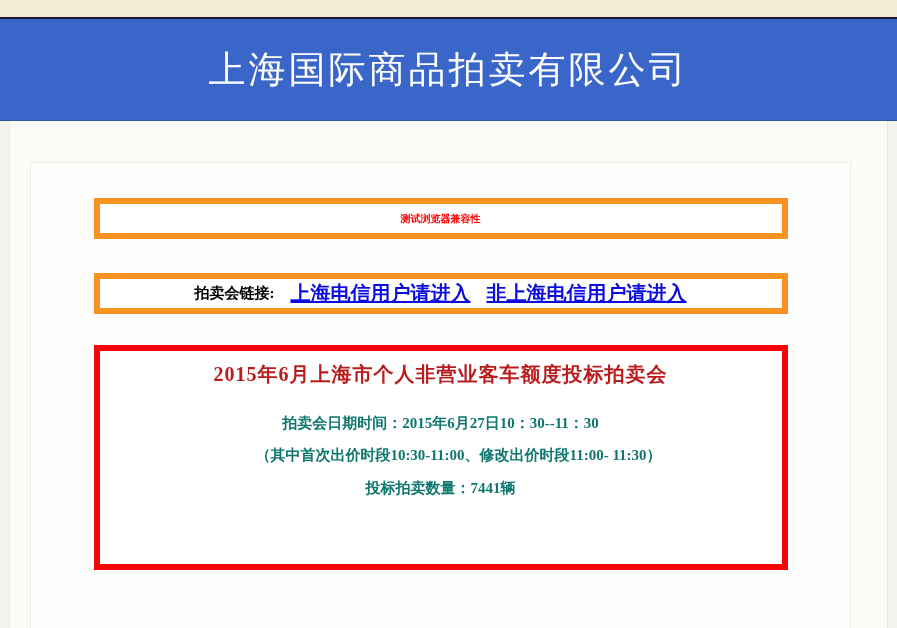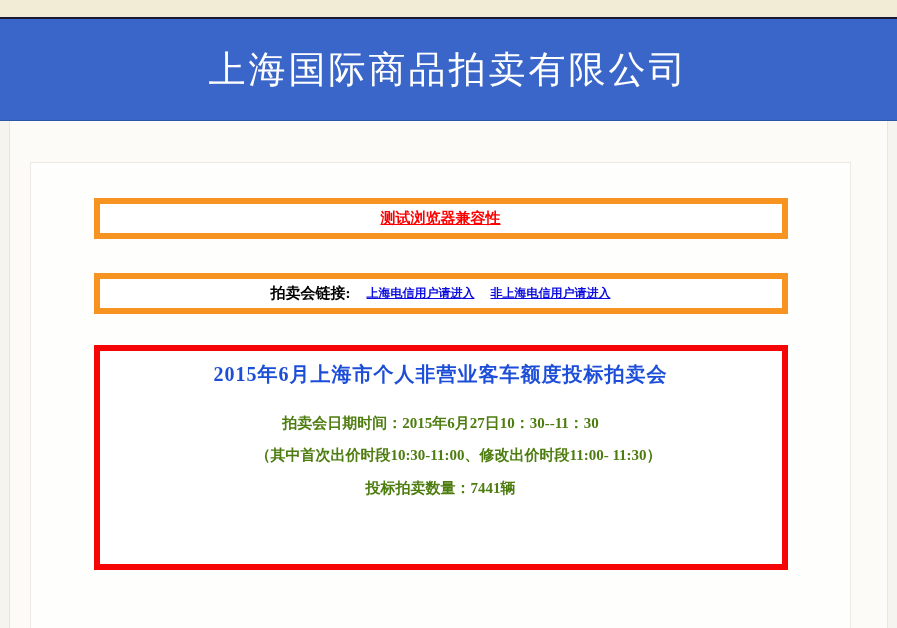--- a/index.html
+++ b/index.html
@@ -48,35 +48,34 @@
   .obox-first { margin-top:0; }
   .gap-35 { margin-top:35px; }
 
   .redbox {
     margin-top:31px; height:225px; border:6px solid #F50505;
     text-align:center;
   }
 
   a.link-red, a.link-blue { cursor:pointer; }
   .link-red {
-    color:#FF0000; font-weight:bold; font-size:15px;
-    text-decoration:underline;
+    color:#FF0000; font-weight:bold; font-size:10px;
   }
   .link-blue {
-    color:#0B0BE0; font-weight:bold; font-size:12px;
+    color:#0B0BE0; font-weight:bold; font-size:20px;
     text-decoration:underline;
   }
   .label-strong { color:#000000; font-weight:bold; font-size:15px; }
   .guide-gap { gap:14px; }
 
   .notice-title {
-    margin-top:10px; font-size:20px; font-weight:bold; color:#1d4ed8;
+    margin-top:10px; font-size:20px; font-weight:bold; color:#b91c1c;
     letter-spacing:1px;
   }
-  .notice-line { font-weight:bold; font-size:15px; color:#4d7c0f; }
+  .notice-line { font-weight:bold; font-size:15px; color:#0f766e; }
   .nl-1 { margin-top:26px; }
   .nl-2 { margin-top:13px;padding-left:36px; }
   .nl-3 { margin-top:14px; }
   .nl-4 { margin-top:13px; }
 </style>
 </head>
 <body>
 
 <div class="viewport">
 

